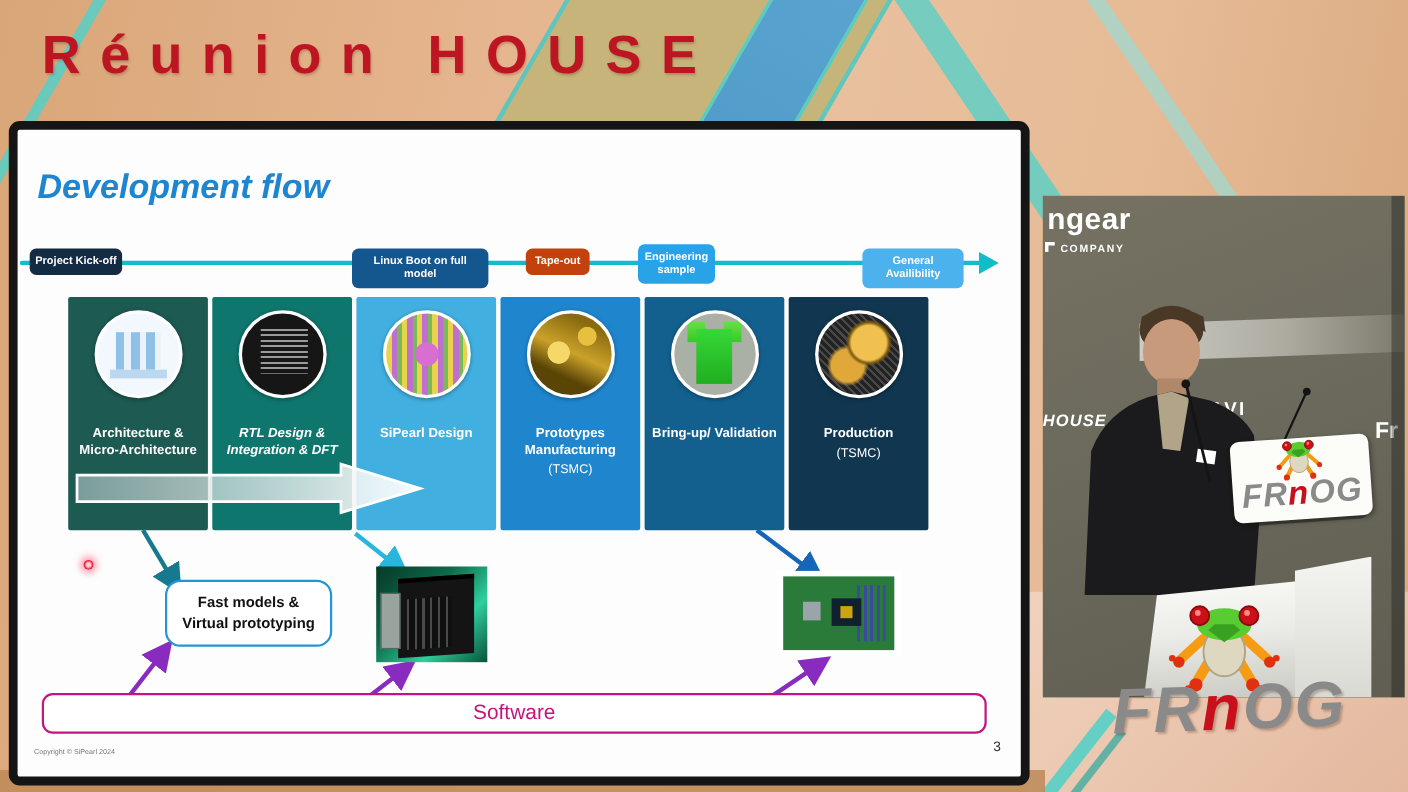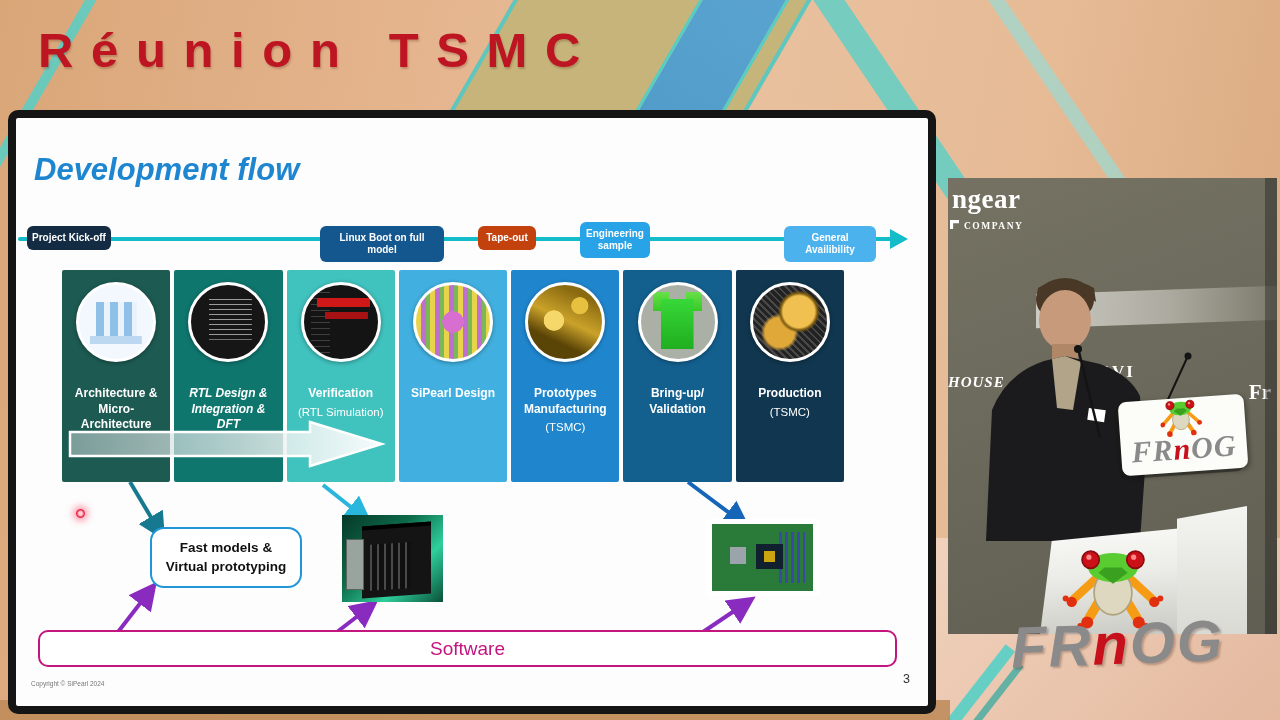--- a/index.html
+++ b/index.html
@@ -92,21 +92,21 @@
   .software{position:absolute;left:22px;top:512px;width:859px;height:37px;background:#fff;
     border:2.5px solid #c4147e;border-radius:10px;box-sizing:border-box;display:flex;align-items:center;
     justify-content:center;color:#c4147e;font-size:19px;font-weight:500;}
   .copyright{position:absolute;left:15px;top:562px;font-size:6.5px;color:#777;}
   .page-number{position:absolute;left:860px;top:554px;width:34px;text-align:right;font-size:12.5px;color:#333;}
   .laser-dot{position:absolute;left:60px;top:391px;width:9px;height:9px;border-radius:50%;
     background:radial-gradient(circle,#ffd0d8 0 28%,#e8203f 60%);box-shadow:0 0 7px 3px rgba(255,90,120,.6);}
 
   
   .video{position:absolute;left:948px;top:178px;width:329px;height:456px;overflow:hidden;
-    background:linear-gradient(160deg,#757263 0%,#6c6a5c 45%,#605e52 100%);font-family:Liberation Serif, serif;}
+    background:linear-gradient(160deg,#757263 0%,#6c6a5c 45%,#605e52 100%);}
   .v-dark-right{position:absolute;right:0;top:0;width:12px;height:100%;background:rgba(28,28,26,.4);}
   .v-opengear{position:absolute;left:4px;top:6px;color:#fff;font-weight:800;font-size:27px;letter-spacing:.5px;}
   .v-company{position:absolute;left:2px;top:42px;color:#fff;font-weight:700;font-size:9.5px;letter-spacing:1.5px;}
   .v-company .mark{display:inline-block;width:9px;height:9px;background:#fff;
     clip-path:polygon(0 0,100% 0,100% 35%,35% 35%,35% 100%,0 100%);margin-right:5px;}
   .v-screen{position:absolute;left:88px;top:112px;width:241px;height:34px;opacity:.85;transform:skewY(-2deg);
     background:linear-gradient(90deg,#dcdcd6 0%,#b8b6ac 55%,#7e7c6e 100%);}
   .v-house{position:absolute;left:0px;top:196px;color:#fff;font-weight:800;font-style:italic;font-size:15px;letter-spacing:1px;}
   .v-avi{position:absolute;left:152px;top:184px;color:#fff;font-weight:800;font-size:17px;letter-spacing:2px;}
   .v-avi small{display:block;font-size:6px;font-weight:400;color:#d8d8d0;letter-spacing:.5px;}
@@ -139,21 +139,21 @@
   <div class="stripe s2"></div>
   <div class="stripe s3"></div>
   <div class="stripe s4"></div>
   <div class="stripe s5"></div>
   <div class="stripe s6"></div>
   <div class="stripe s7"></div>
   <div class="stripe s8"></div>
   <div class="stripe s9"></div>
 </div>
 
-<div class="header-title">Réunion TSMC</div>
+<div class="header-title">Réunion HOUSE</div>
 
 <div class="slide">
   <div class="slide-title">Development flow</div>
 
   <div class="tl-line"></div>
   <div class="tl-arrow"></div>
 
   <div class="milestone" style="left: 11px; top: 108px; width: 84px; background-color: rgb(19, 44, 68);">Project Kick-off</div>
   <div class="milestone" style="left: 304px; top: 108px; width: 124px; background-color: rgb(20, 86, 142);">Linux Boot on full model</div>
   <div class="milestone" style="left: 462px; top: 108px; width: 58px; background-color: #c2410c;">Tape-out</div>
@@ -163,25 +163,20 @@
   <div class="stages">
     <div class="stage" style="background-color: rgb(28, 90, 82);">
       <div class="stage-circle icon-block-diagram"></div>
       <div class="stage-label">Architecture &amp; Micro-Architecture</div>
       <div class="stage-sublabel"></div>
     </div>
     <div class="stage" style="background-color: #0f766e; font-style: italic;">
       <div class="stage-circle icon-terminal"></div>
       <div class="stage-label">RTL Design &amp; Integration &amp; DFT</div>
       <div class="stage-sublabel"></div>
-    </div>
-    <div class="stage" style="background-color: rgb(64, 194, 190);">
-      <div class="stage-circle icon-waveform"></div>
-      <div class="stage-label">Verification</div>
-      <div class="stage-sublabel">(RTL Simulation)</div>
     </div>
     <div class="stage" style="background-color: rgb(65, 176, 224);">
       <div class="stage-circle icon-chip-layout"></div>
       <div class="stage-label">SiPearl Design</div>
       <div class="stage-sublabel"></div>
     </div>
     <div class="stage" style="background-color: rgb(31, 134, 206);">
       <div class="stage-circle icon-fab-cleanroom"></div>
       <div class="stage-label">Prototypes Manufacturing</div>
       <div class="stage-sublabel">(TSMC)</div>

